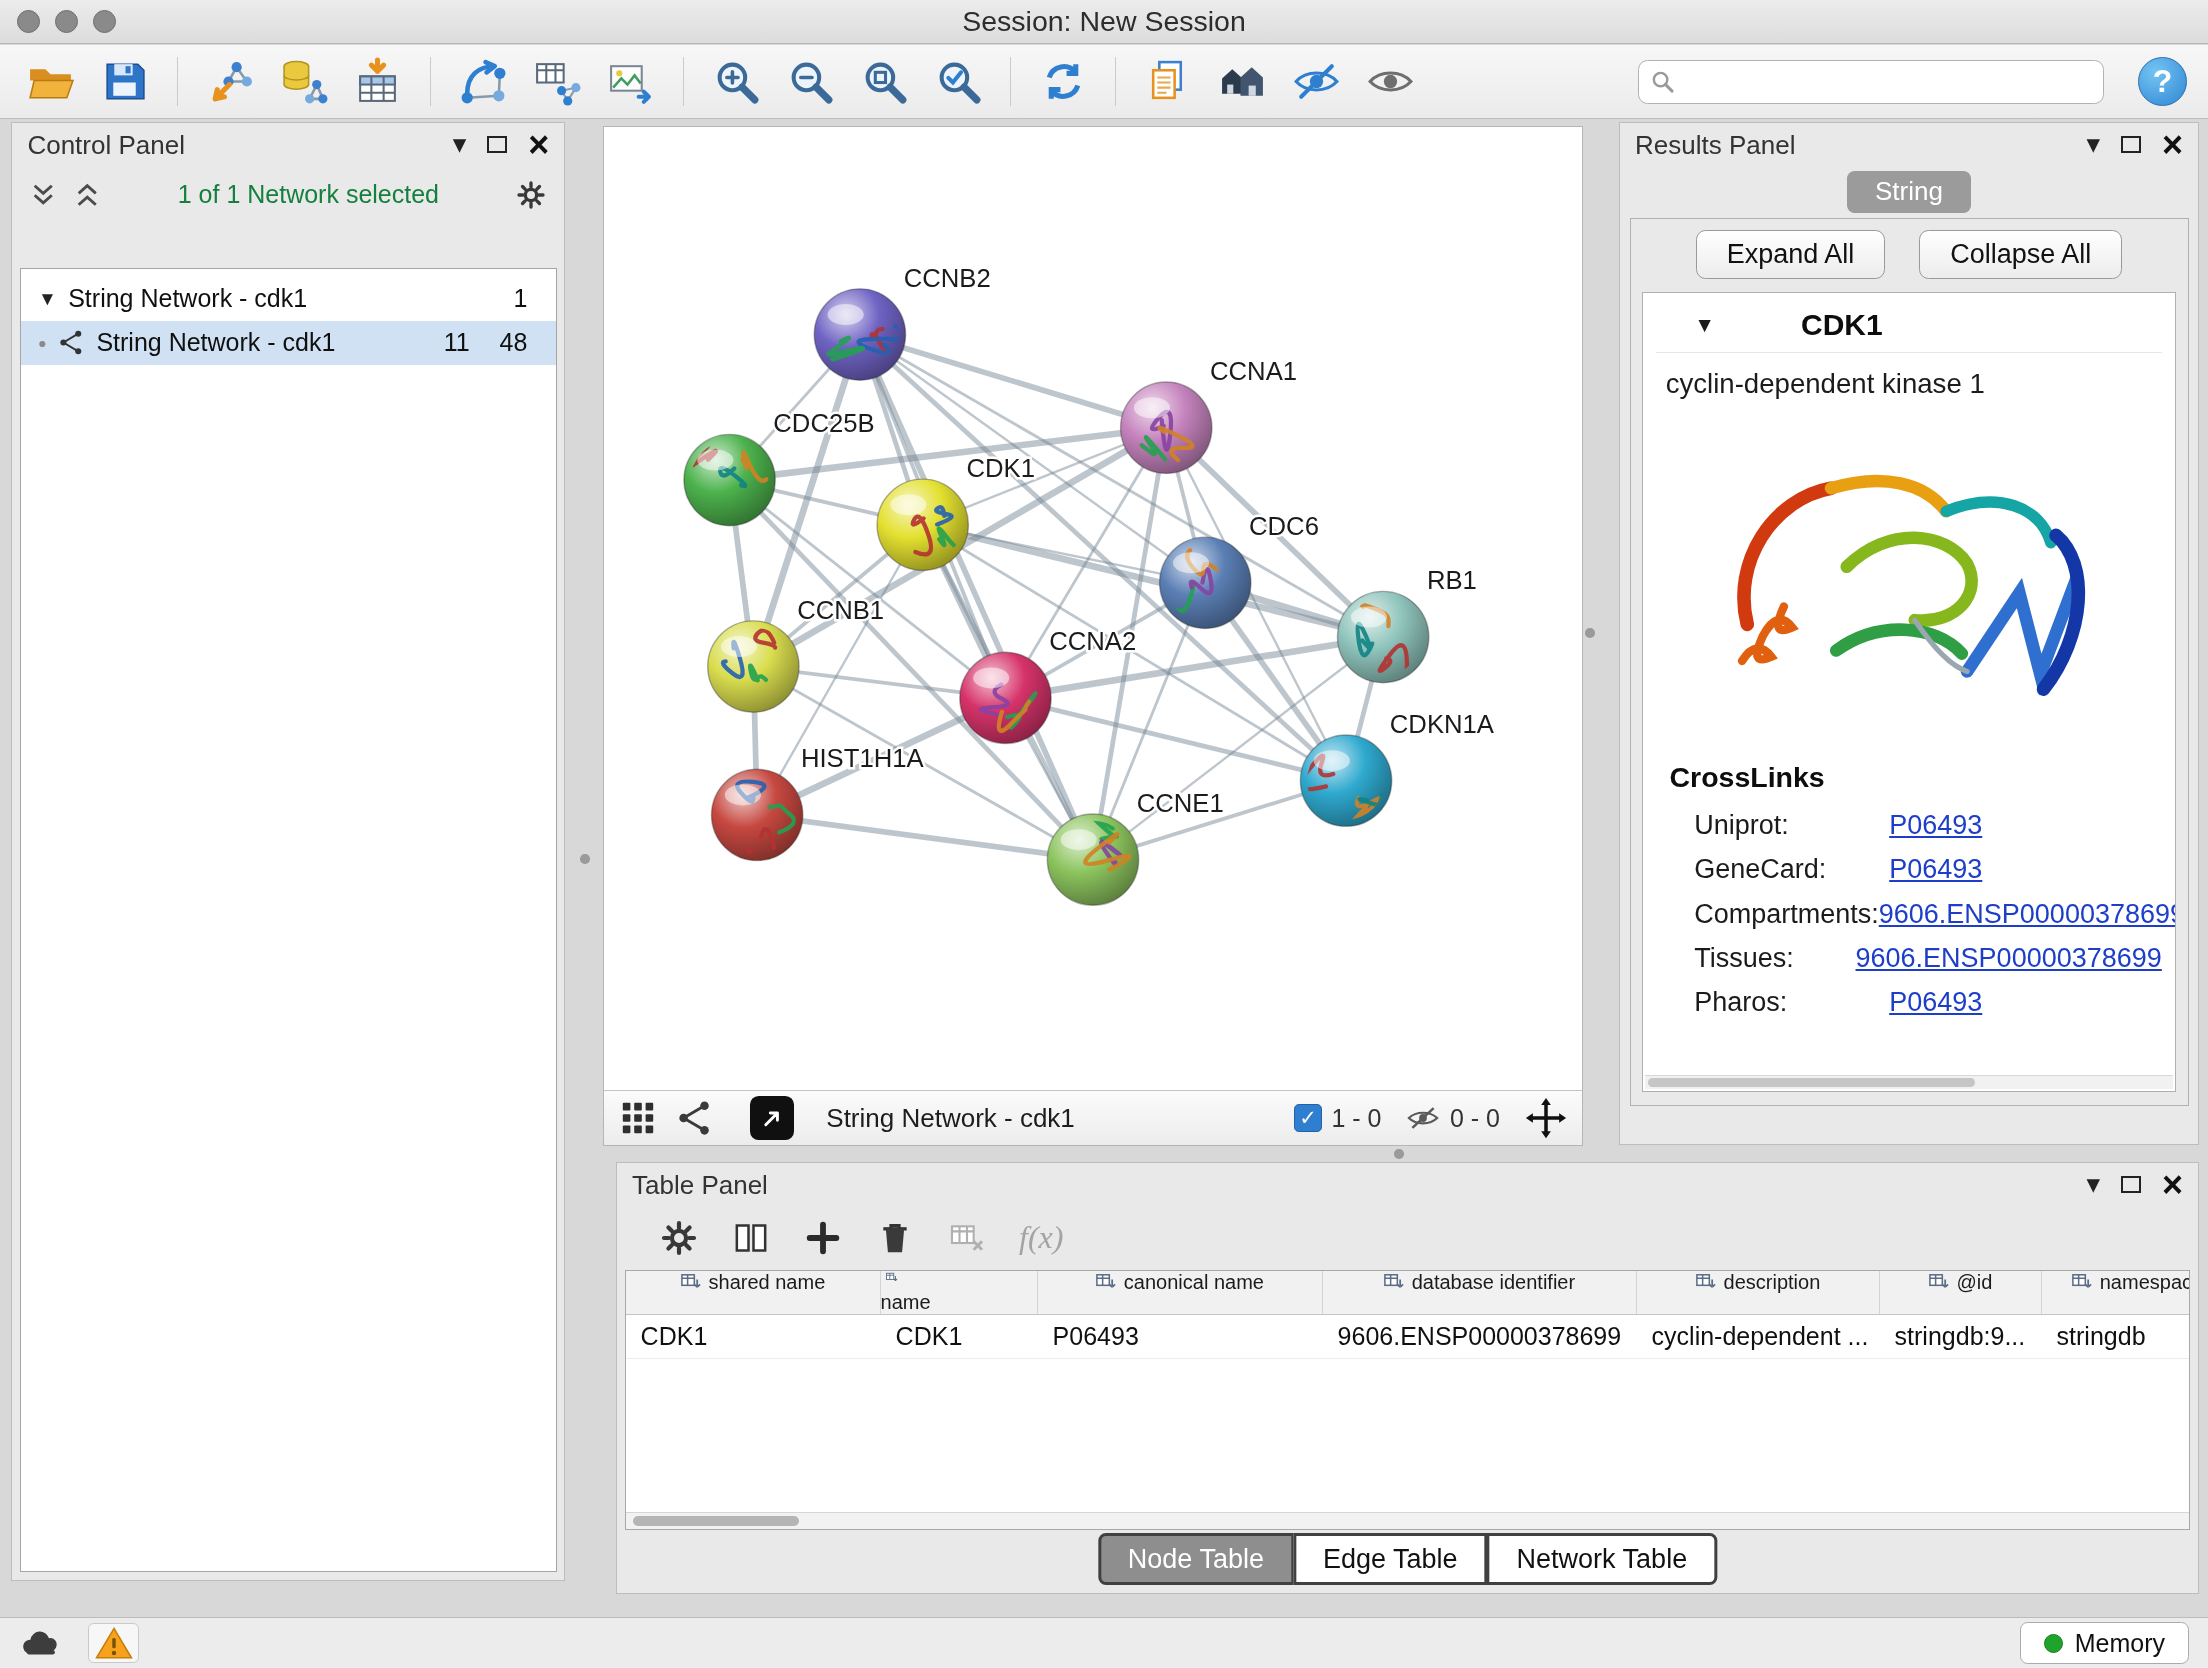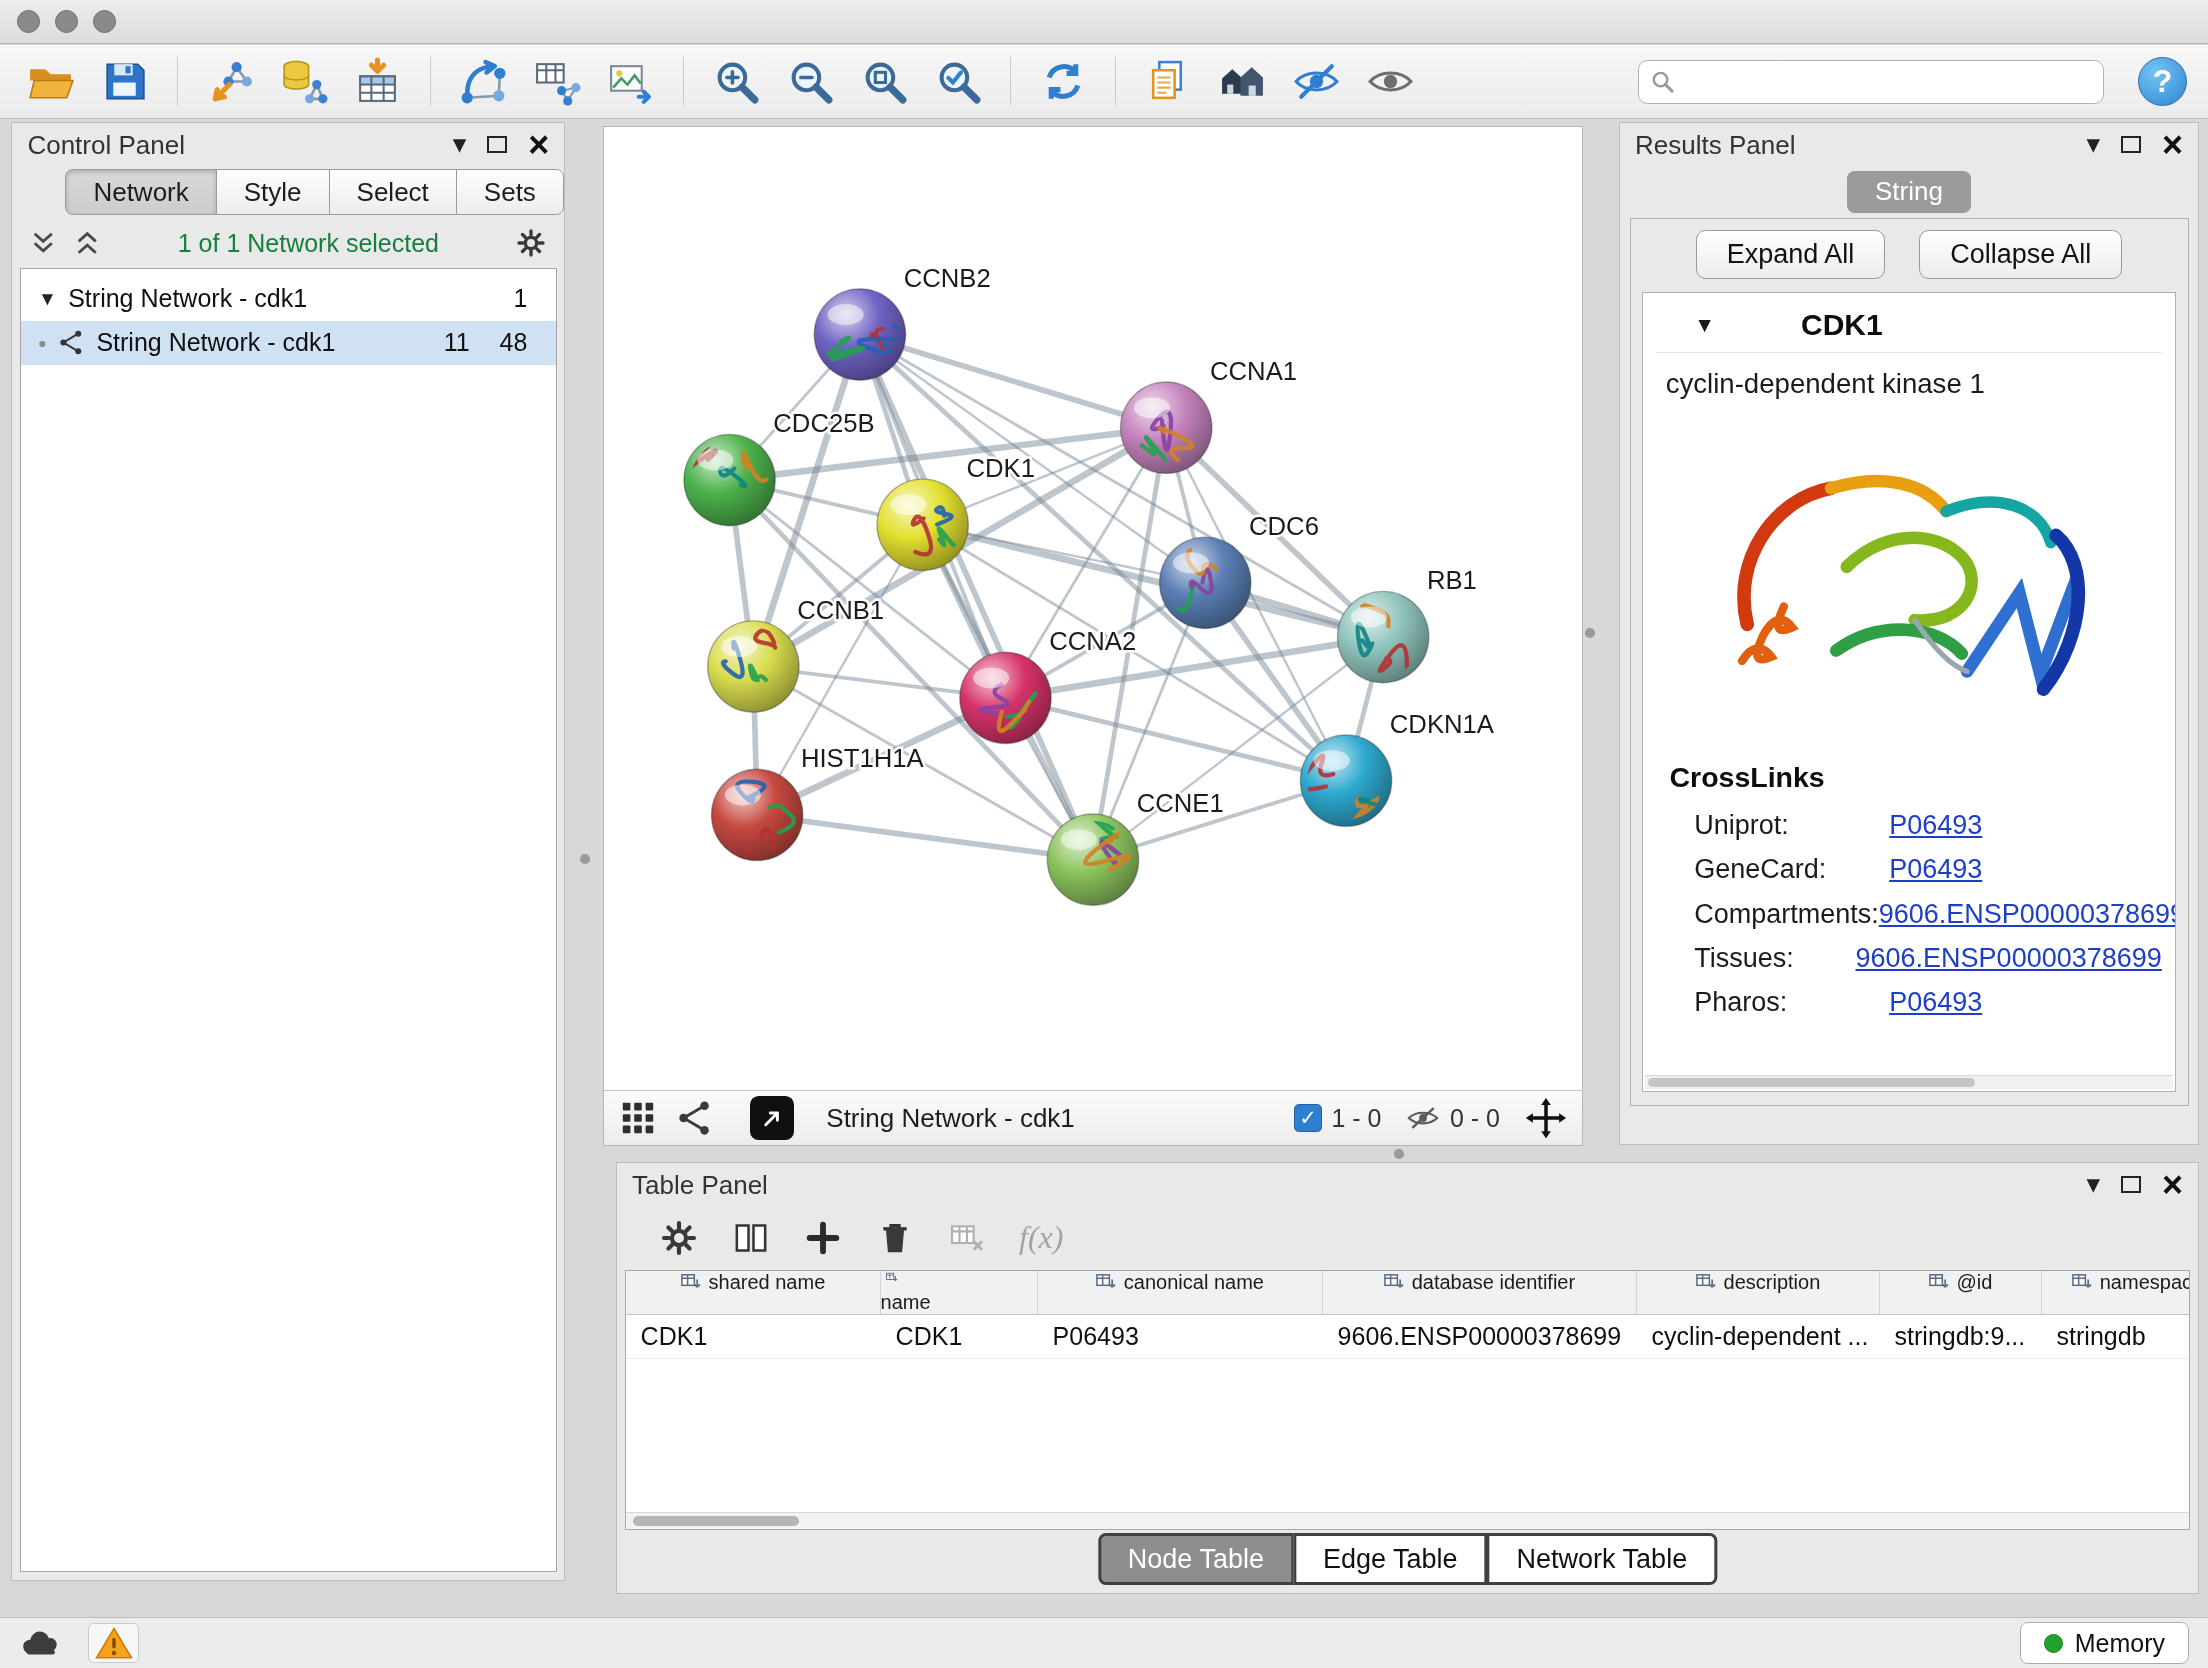--- a/index.html
+++ b/index.html
@@ -104,20 +104,21 @@
 </style>
 </head>
 <body>
 
 <div class="titlebar">
   <div class="traffic">
     <span class="light"></span>
     <span class="light"></span>
     <span class="light"></span>
   </div>
+  <div class="window-title">Session: New Session</div>
 </div>
 
 <div class="toolbar">
   <div class="tbtn">
     <svg width="49" height="49" viewBox="0 0 48 48">
         <path d="M4 12 h15 l5 5 h20 v6 H4z" fill="#d98f1f"></path>
         <path d="M8 23 h38 l-6 17 H4z" fill="#f2b33d" stroke="#b97a14" stroke-width="1.5"></path>
       </svg>
   </div>
   <div class="tbtn">
@@ -265,26 +266,20 @@
 
 <div class="panel control-panel">
   <div class="panel-header">
     <span>Control Panel</span>
     <span class="ph-icons">
       <span class="ph-collapse">▾</span>
       <span class="ph-float"></span>
       <span class="ph-close">×</span>
     </span>
   </div>
-  <div class="cp-tabs">
-      <div class="cp-tab active">Network</div>
-      <div class="cp-tab">Style</div>
-      <div class="cp-tab">Select</div>
-      <div class="cp-tab">Sets</div>
-    </div>
   <div class="cp-subheader">
     <svg width="28.5" height="28.5" viewBox="0 0 30 30">
         <path d="M6 5 l9 8 9 -8 M6 15 l9 8 9 -8" stroke="#4a4a4a" stroke-width="3" fill="none"></path>
       </svg>
     <svg width="28.5" height="28.5" viewBox="0 0 30 30">
         <path d="M6 13 l9 -8 9 8 M6 25 l9 -8 9 8" stroke="#4a4a4a" stroke-width="3" fill="none"></path>
       </svg>
     <span class="cp-summary">1 of 1 Network selected</span>
     <svg width="32" height="32" viewBox="0 0 48 48">
         <g stroke="#383838" stroke-width="5" stroke-linecap="round">

